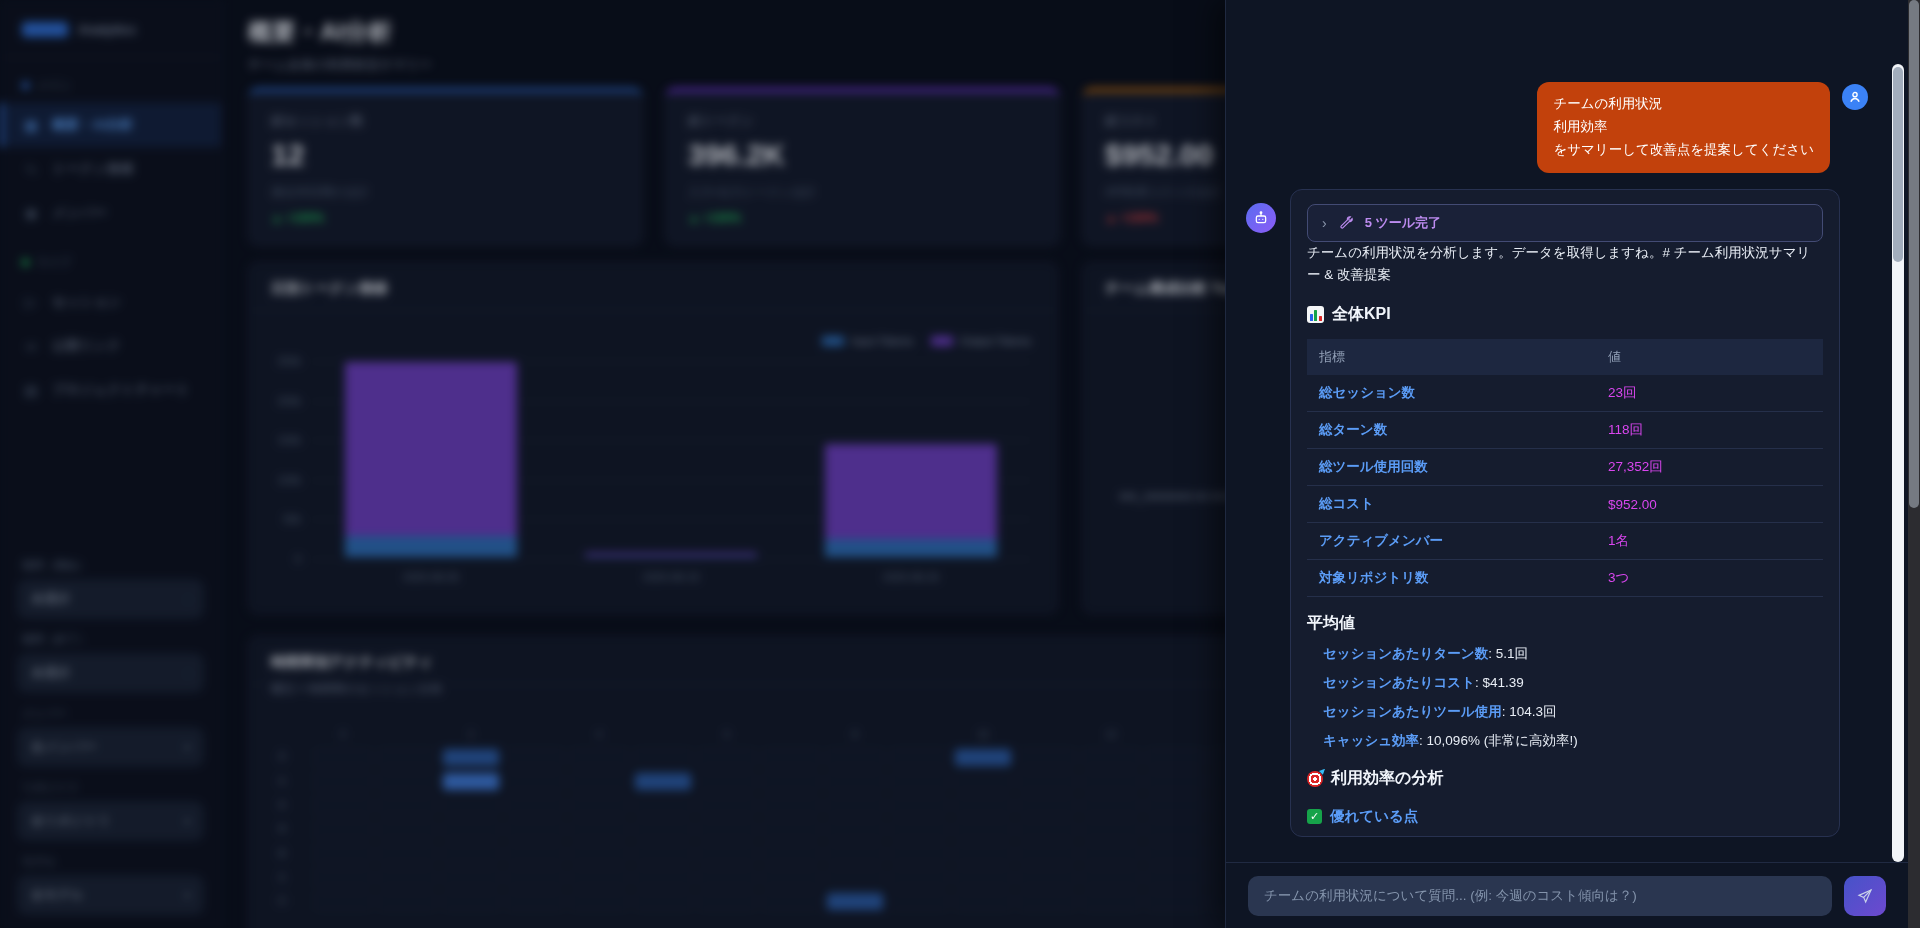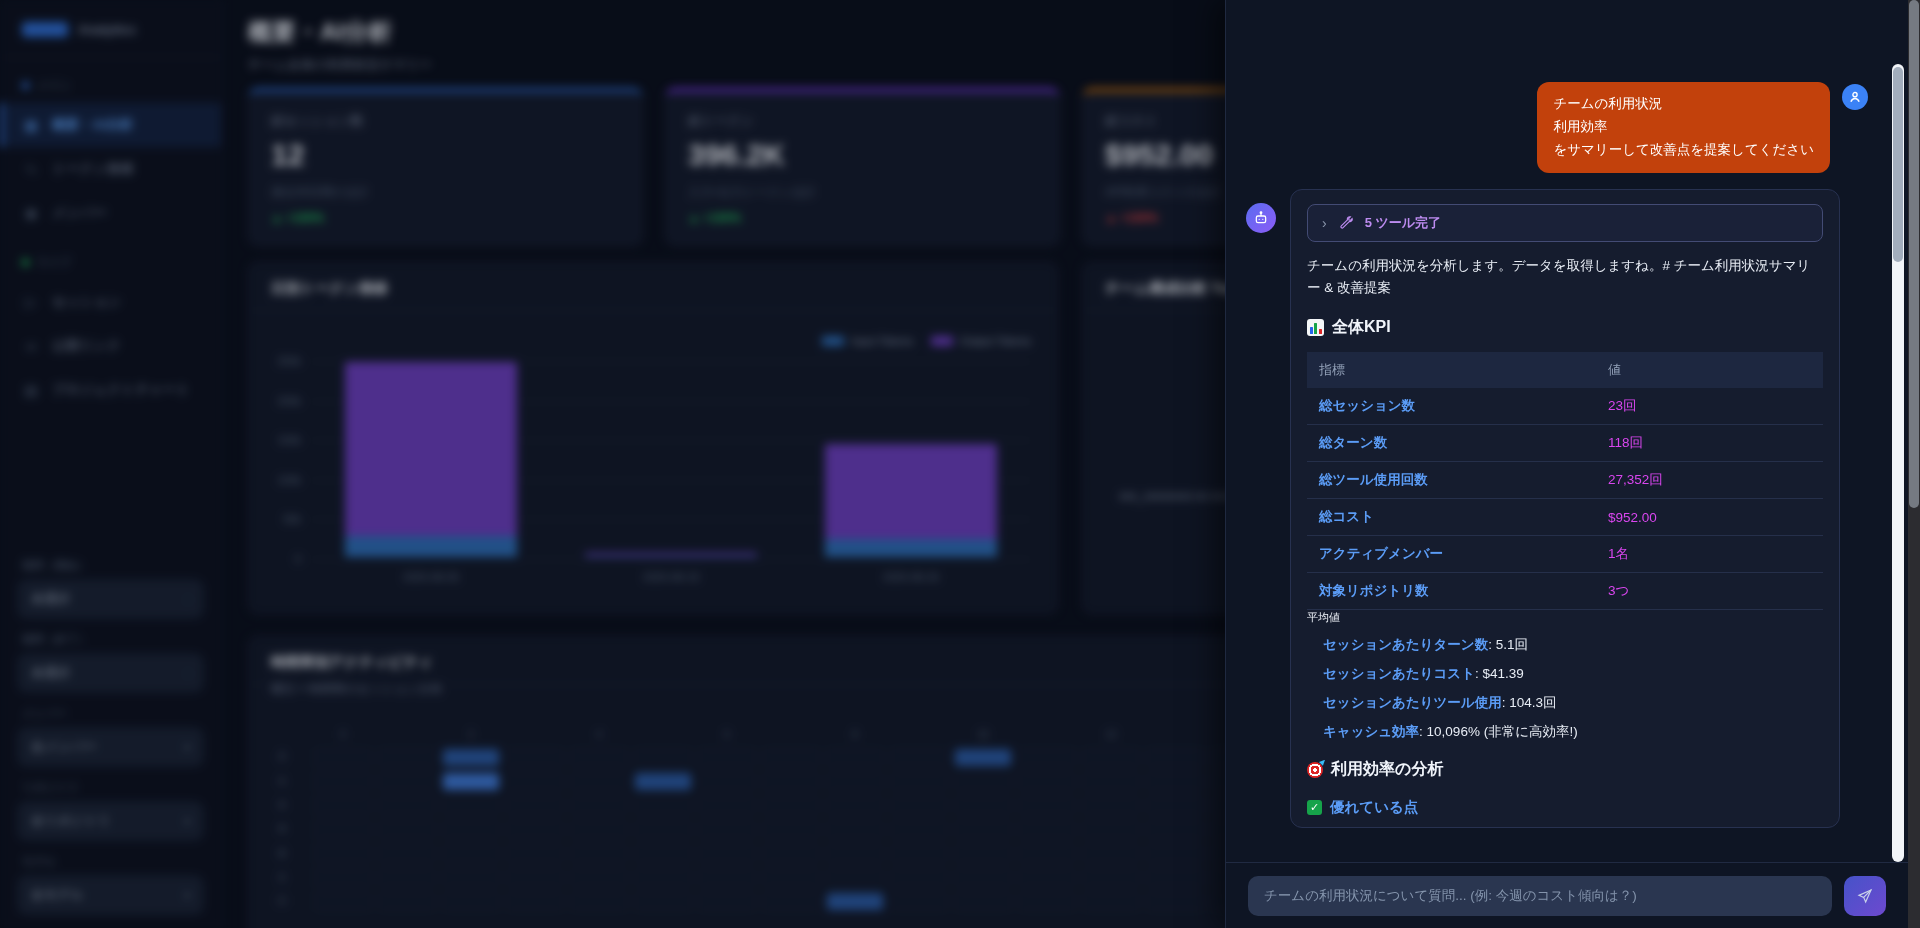--- a/index.html
+++ b/index.html
@@ -82,29 +82,29 @@
   .avatar { width:26px; height:26px; border-radius:50%; display:flex; align-items:center; justify-content:center; flex:none; }
   .user-avatar { background:#3b82f6; margin-top:2px; }
   .bot-avatar { width:30px; height:30px; background:linear-gradient(135deg,#5b6cf0,#8b5cf6); margin-top:14px; }
 
   .assistant-row { display:flex; align-items:flex-start; gap:14px; margin-top:16px; }
   .assistant-card { flex:1; margin-right:28px; background:#151c2e; border:1px solid #273150; border-radius:12px; padding:14px 16px 10px; }
   .tool-bar { display:flex; align-items:center; gap:12px; height:38px; padding:0 14px; background:#1a2138;
     border:1px solid #434b74; border-radius:8px; cursor:pointer; }
   .tool-chevron { color:#8b97ad; font-size:14px; }
   .tool-label { font-size:13px; font-weight:bold; color:#bd8cf0; }
-  .msg-p { font-size:13.5px; line-height:1.65; color:#e8edf5; margin-top:13px; }
+  .msg-p { font-size:13.5px; line-height:1.65; color:#e8edf5; margin-top:0; }
 
   .sec-h3 { display:flex; align-items:center; gap:8px; font-size:16px; font-weight:bold; color:#f1f5fb; margin-top:18px; }
   .kpi-table { width:100%; border-collapse:collapse; margin-top:14px; }
   .kpi-table th { background:#1d2740; text-align:left; font-size:13px; font-weight:normal; color:#93a1b8; padding:9px 12px; }
   .kpi-table td { font-size:13.5px; padding:9px 12px; border-bottom:1px solid #252f4a; color:#d946ef; }
   .kpi-table td.lbl { color:#5b9cf6; font-weight:bold; width:56%; }
 
-  .sec-h4 { font-size:11px; font-weight:normal; color:#f1f5fb; }
+  .sec-h4 { font-size:16px; font-weight:bold; color:#f1f5fb; margin-top:16px; }
   .avg-item { margin:11px 0 0 16px; font-size:13.5px; color:#e8edf5; }
   .avg-item .lbl { color:#5b9cf6; font-weight:bold; }
 
   .good-h4 { display:flex; align-items:center; gap:8px; font-size:14.5px; font-weight:bold; color:#5b9cf6; margin-top:18px; }
   .point-line { margin:13px 0 0 16px; font-size:13.5px; }
   .point-line .lbl { color:#5b9cf6; font-weight:bold; }
 
   .input-bar { position:absolute; left:0; right:0; bottom:0; height:66px; border-top:1px solid #202a42;
     display:flex; align-items:center; gap:12px; padding:0 22px; background:#0e1524;margin-top:28px; }
   .chat-input { flex:1; height:40px; background:#2a3650; border:none; border-radius:10px; padding:0 16px;

